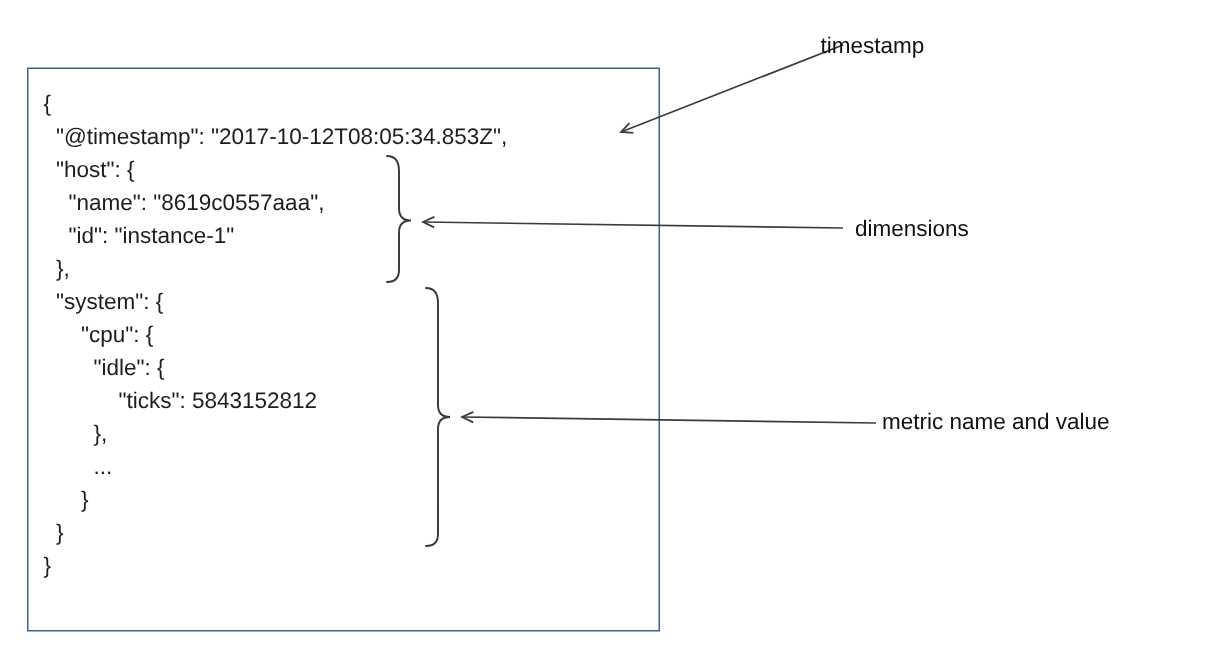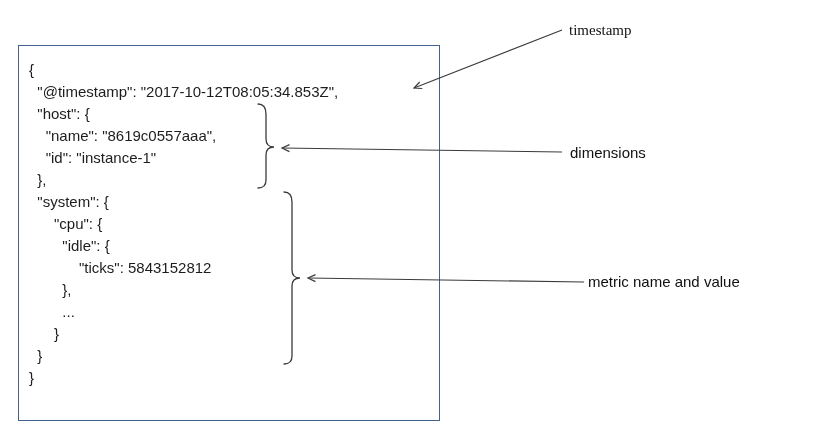--- a/index.html
+++ b/index.html
@@ -50,21 +50,21 @@
     stroke-width: 1.3;
     stroke-linecap: round;
   }
   .annotation-label {
     position: absolute;
     font-size: 15px;
     line-height: 19px;
     color: #111111;
     white-space: nowrap;
   }
-  .label-timestamp { left: 569px; top: 21px; font-family: Liberation Serif, serif; }
+  .label-timestamp { left: 547px; top: 21px; }
   .label-dimensions { left: 570px; top: 143px; }
   .label-metric { left: 588px; top: 272px; }
 </style>
 </head>
 <body>
 
 <div class="stage">
 
   <div class="code-box" style="border-color: rgb(68, 97, 139);">
     <div class="code-line">{</div>

